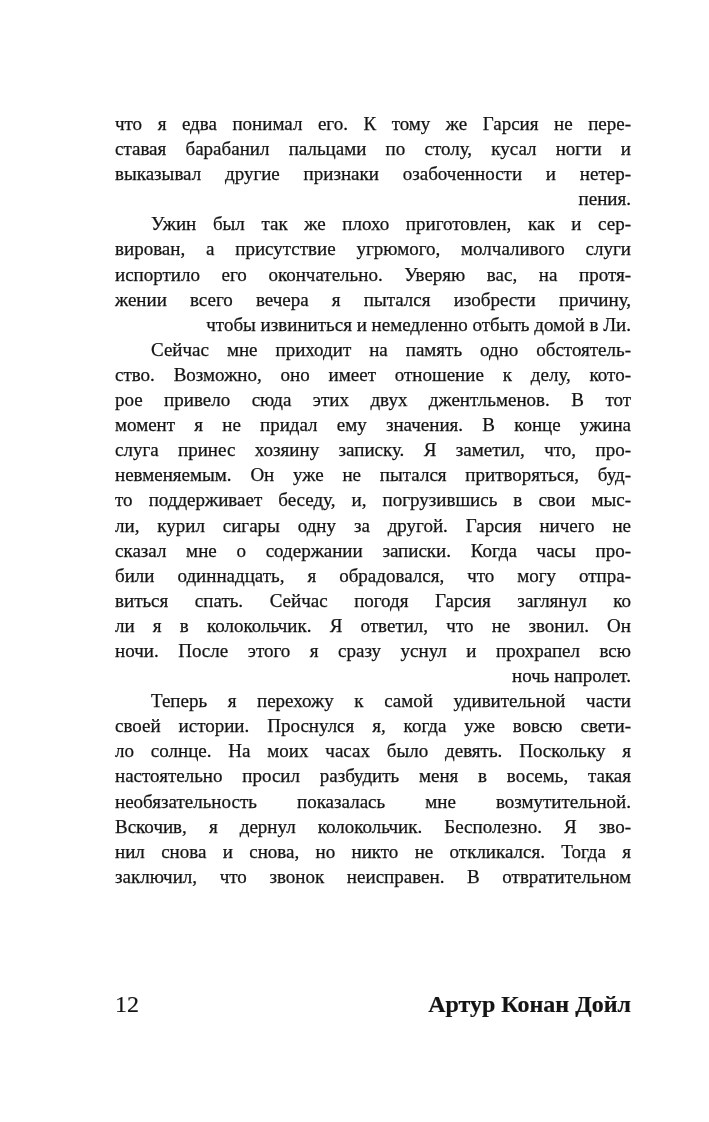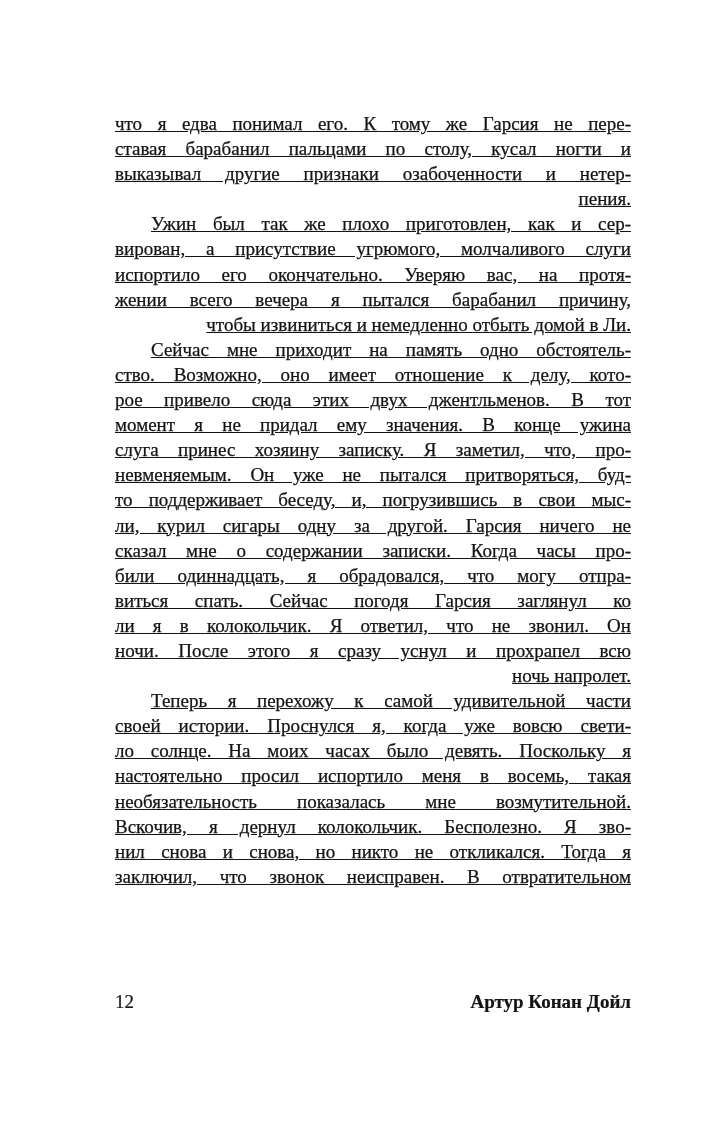--- a/index.html
+++ b/index.html
@@ -16,21 +16,20 @@
     font-family: "Liberation Serif", serif;
     color: #141414;
   }
   .text-block {
     position: absolute;
     left: 115px;
     top: 111px;
     width: 516px;
     font-size: 19px;
     line-height: 25.1px;
-    text-decoration: underline;
     -webkit-text-stroke: 0.25px #141414;
   }
   .paragraph {
     margin: 0;
     padding: 0;
   }
   .line {
     text-align: right;
     white-space: normal;
   }
@@ -42,21 +41,21 @@
     text-indent: 36px;
   }
   .footer {
     position: absolute;
     left: 115px;
     top: 991px;
     width: 516px;
     display: flex;
     justify-content: space-between;
     align-items: baseline;
-    font-size: 19px;
+    font-size: 24px;
     -webkit-text-stroke: 0.2px #141414;
   }
   .author {
     font-weight: bold;
   }
 </style>
 </head>
 <body>
 
 <div class="page">
@@ -64,21 +63,21 @@
       <div class="paragraph">
         <div class="line just">что я едва понимал его. К тому же Гарсия не пере-</div>
         <div class="line just">ставая барабанил пальцами по столу, кусал ногти и</div>
         <div class="line just">выказывал другие признаки озабоченности и нетер-</div>
         <div class="line">пения.</div>
       </div>
       <div class="paragraph">
         <div class="line indent just">Ужин был так же плохо приготовлен, как и сер-</div>
         <div class="line just">вирован, а присутствие угрюмого, молчаливого слуги</div>
         <div class="line just">испортило его окончательно. Уверяю вас, на протя-</div>
-        <div class="line just">жении всего вечера я пытался барабанил причину,</div>
+        <div class="line just">жении всего вечера я пытался изобрести причину,</div>
         <div class="line">чтобы извиниться и немедленно отбыть домой в Ли.</div>
       </div>
       <div class="paragraph">
         <div class="line indent just">Сейчас мне приходит на память одно обстоятель-</div>
         <div class="line just">ство. Возможно, оно имеет отношение к делу, кото-</div>
         <div class="line just">рое привело сюда этих двух джентльменов. В тот</div>
         <div class="line just">момент я не придал ему значения. В конце ужина</div>
         <div class="line just">слуга принес хозяину записку. Я заметил, что, про-</div>
         <div class="line just">невменяемым. Он уже не пытался притворяться, буд-</div>
         <div class="line just">то поддерживает беседу, и, погрузившись в свои мыс-</div>
@@ -87,21 +86,21 @@
         <div class="line just">били одиннадцать, я обрадовался, что могу отпра-</div>
         <div class="line just">виться спать. Сейчас погодя Гарсия заглянул ко</div>
         <div class="line just">ли я в колокольчик. Я ответил, что не звонил. Он</div>
         <div class="line just">ночи. После этого я сразу уснул и прохрапел всю</div>
         <div class="line">ночь напролет.</div>
       </div>
       <div class="paragraph">
         <div class="line indent just">Теперь я перехожу к самой удивительной части</div>
         <div class="line just">своей истории. Проснулся я, когда уже вовсю свети-</div>
         <div class="line just">ло солнце. На моих часах было девять. Поскольку я</div>
-        <div class="line just">настоятельно просил испортило меня в восемь, такая</div>
+        <div class="line just">настоятельно просил разбудить меня в восемь, такая</div>
         <div class="line just">необязательность показалась мне возмутительной.</div>
         <div class="line just">Вскочив, я дернул колокольчик. Бесполезно. Я зво-</div>
         <div class="line just">нил снова и снова, но никто не откликался. Тогда я</div>
         <div class="line just">заключил, что звонок неисправен. В отвратительном</div>
       </div>
     </div>
   <div class="footer">
     <span class="page-num">12</span>
     <span class="author">Артур Конан Дойл</span>
   </div>

